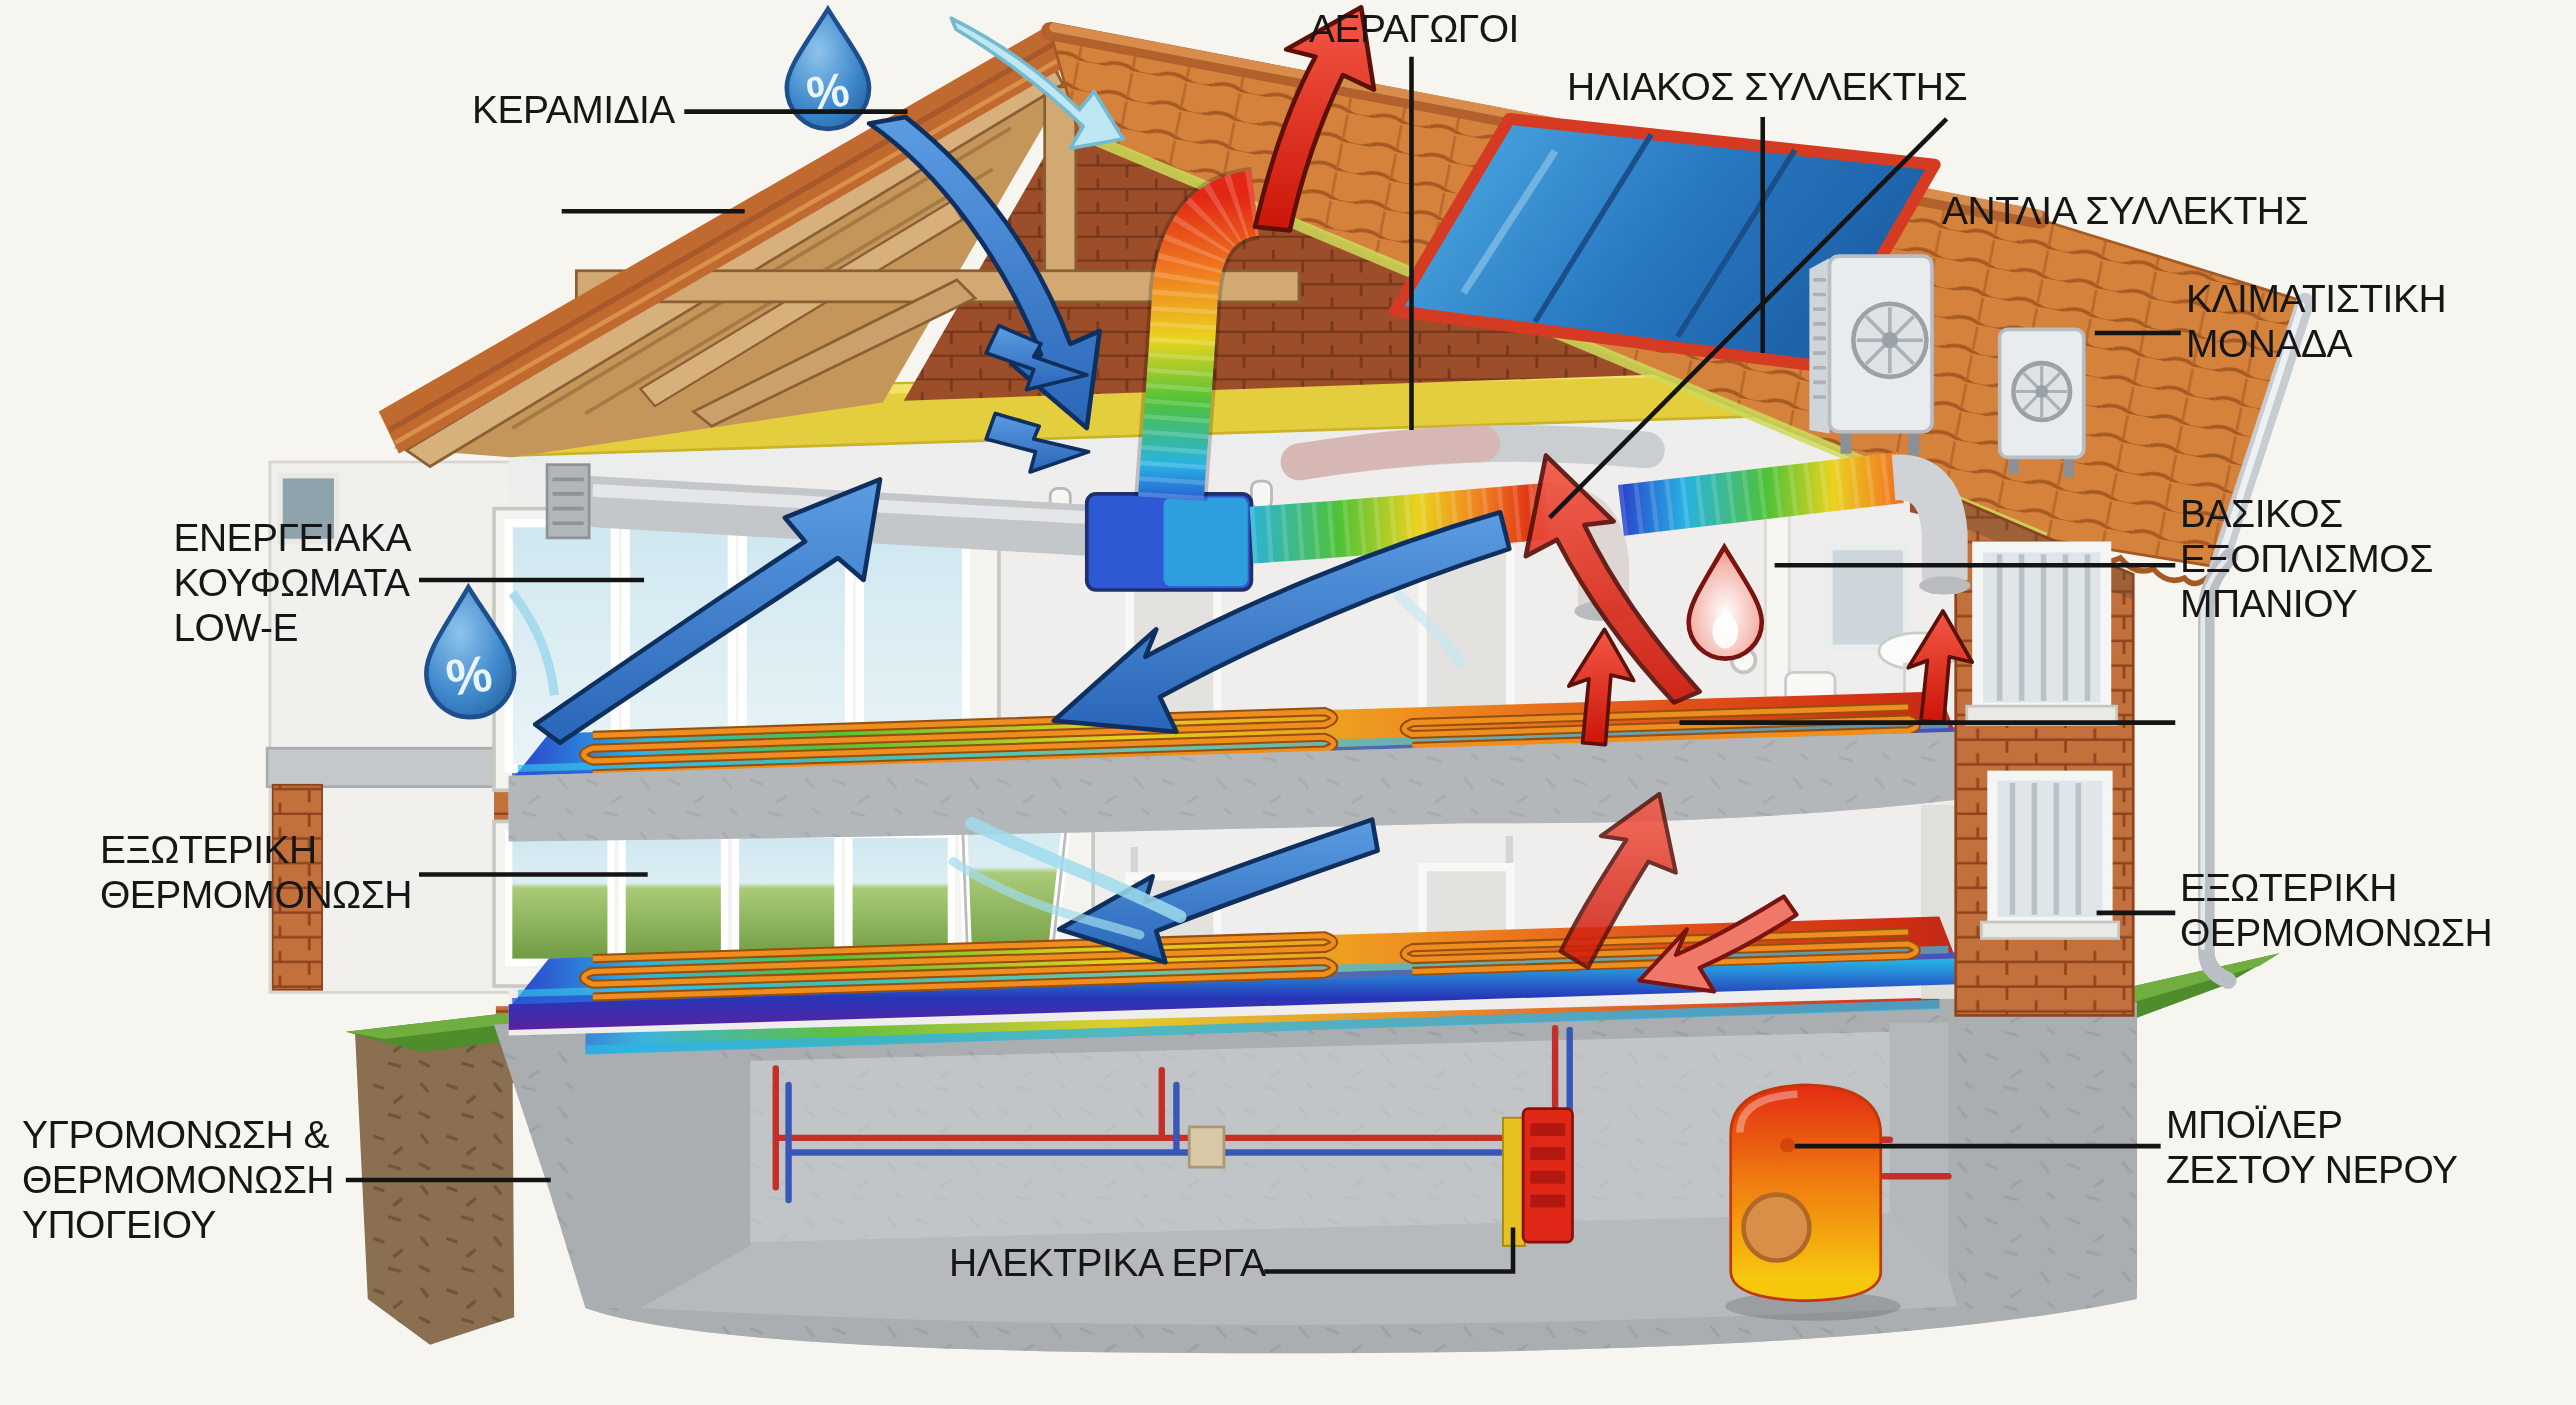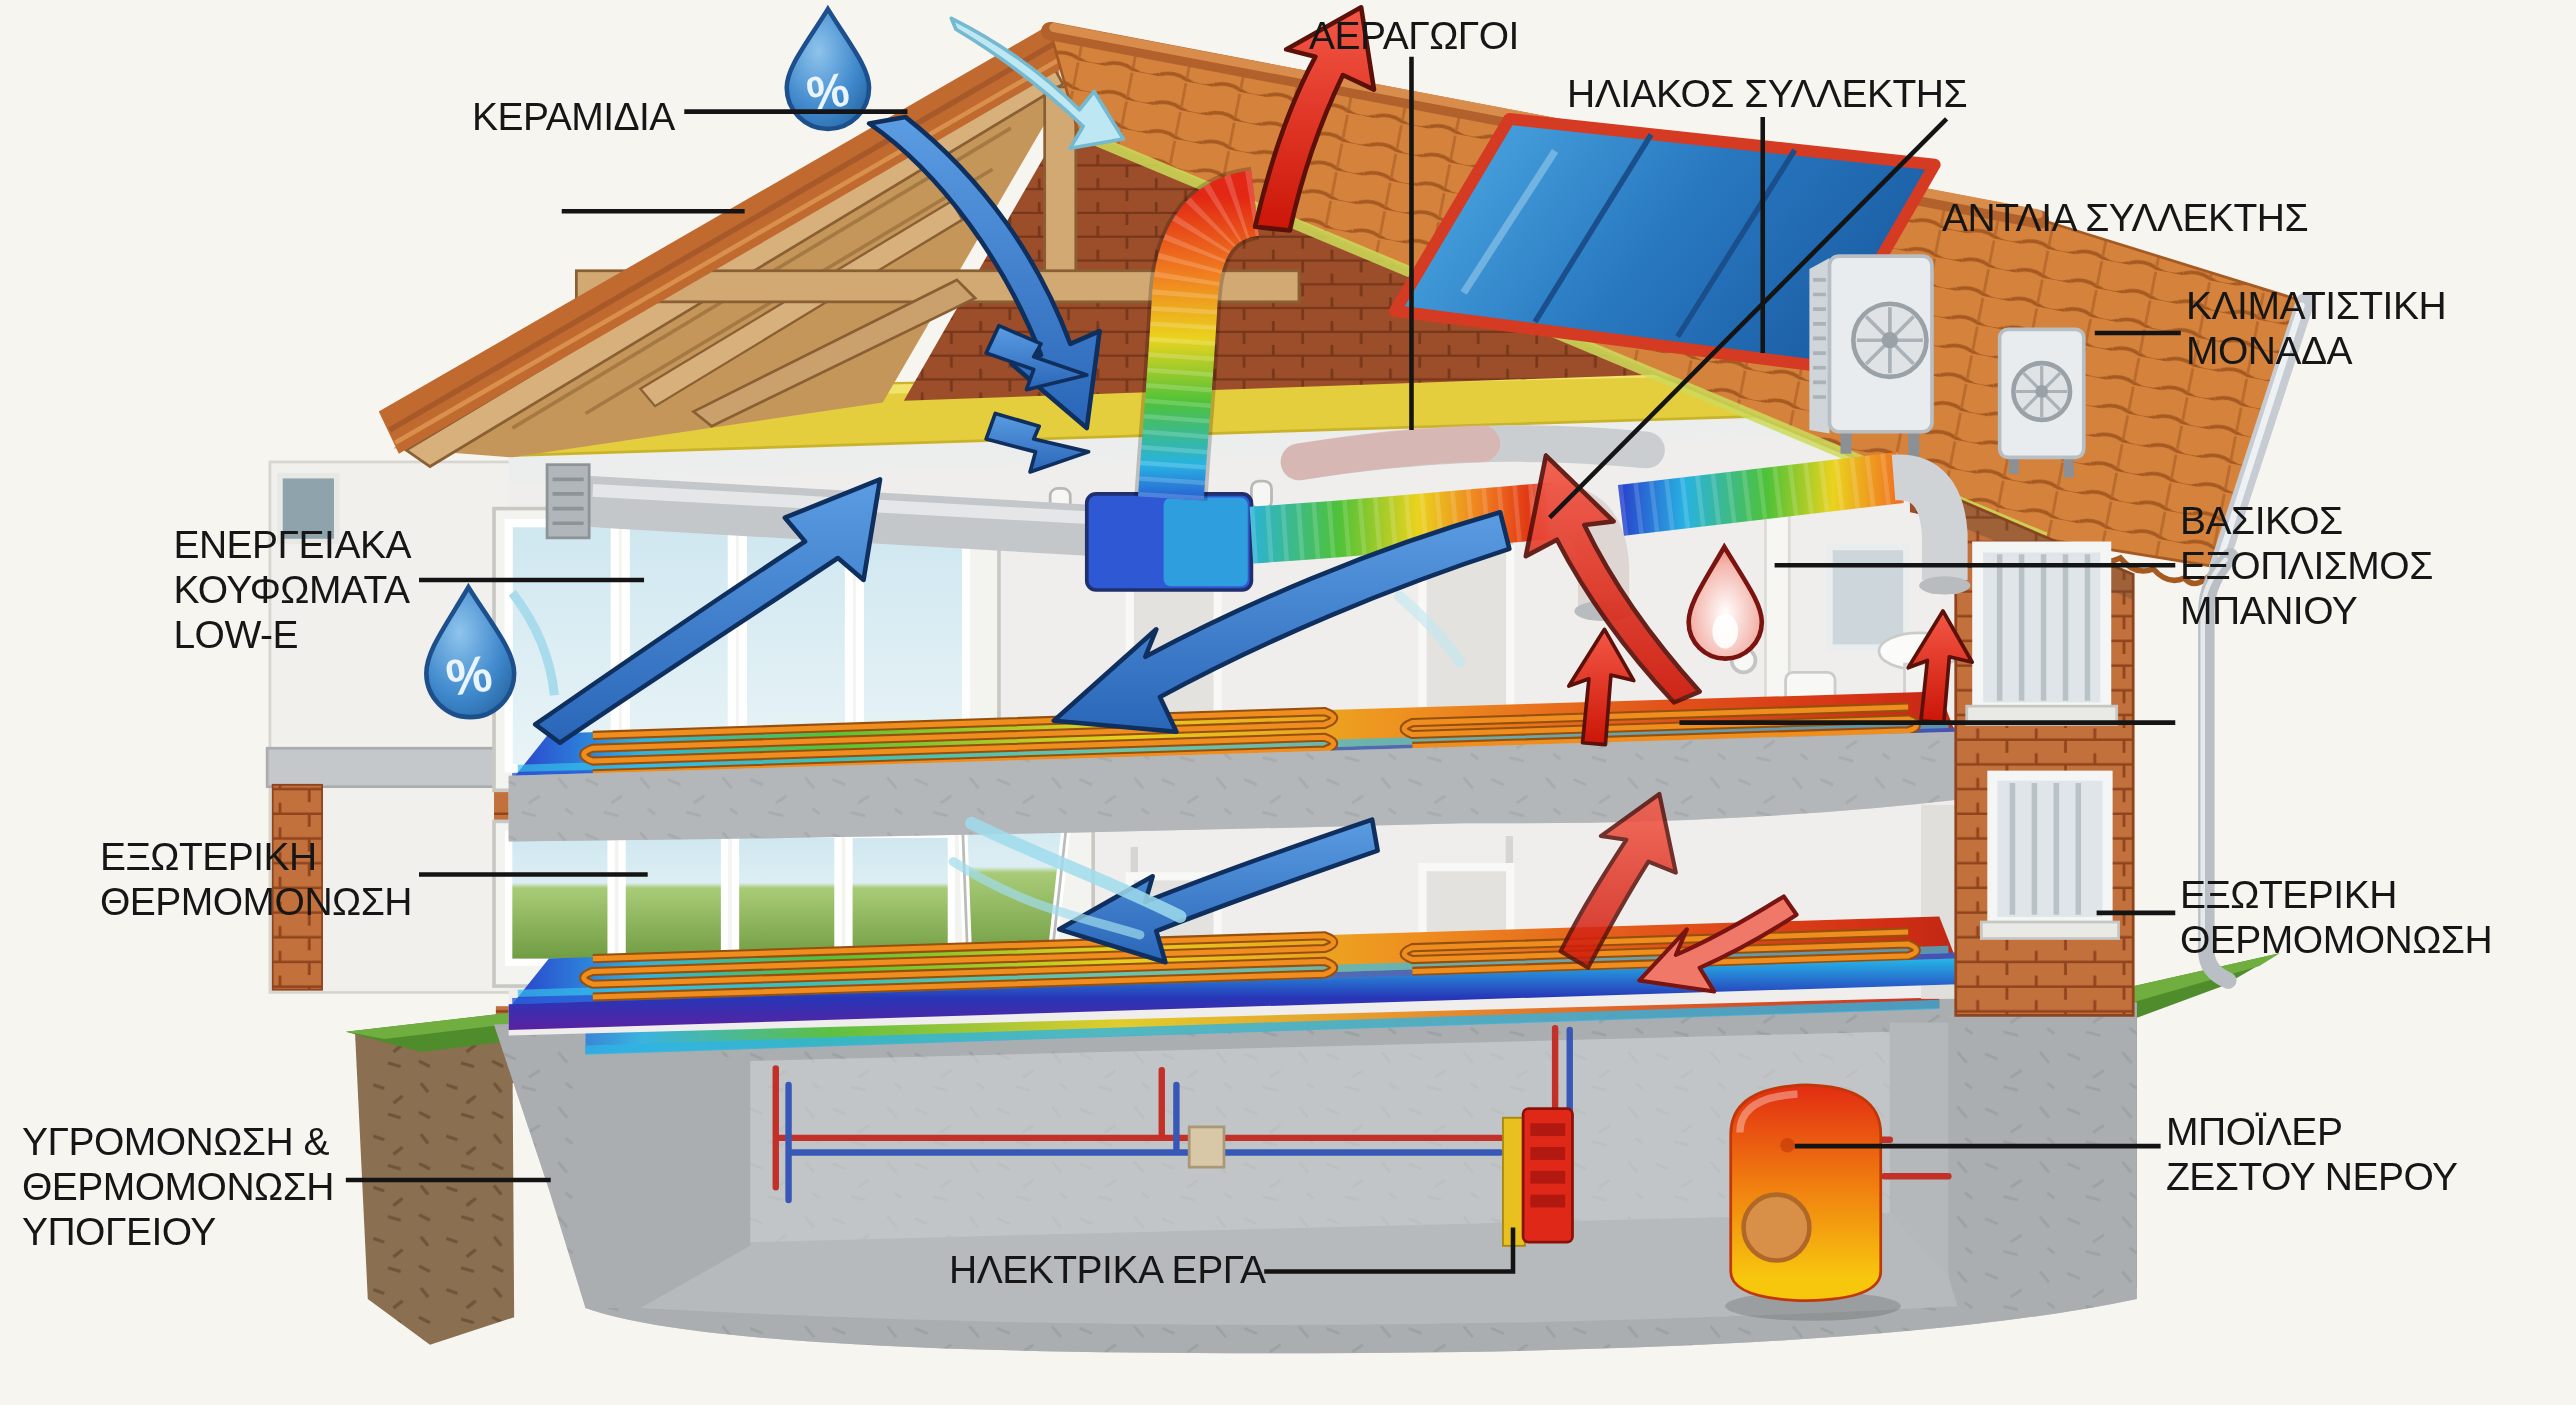--- a/index.html
+++ b/index.html
@@ -9,21 +9,20 @@
     font-family:"Liberation Sans", sans-serif;
   }
   #stage{position:absolute;left:0;top:0;width:2576px;height:1405px;}
   svg{position:absolute;left:0;top:0;}
   .lbl{
     position:absolute;
     font:400 39px/1.16 "Liberation Sans", sans-serif;
     color:#161616;
     white-space:pre-line;
     letter-spacing:-0.5px;
-    margin-top:7px;
   }
   .align-right{}
 </style>
 </head>
 <body>
 
 <div id="stage">
 
 <svg width="2576" height="1405" viewBox="0 0 2816 1536">
 <defs>

